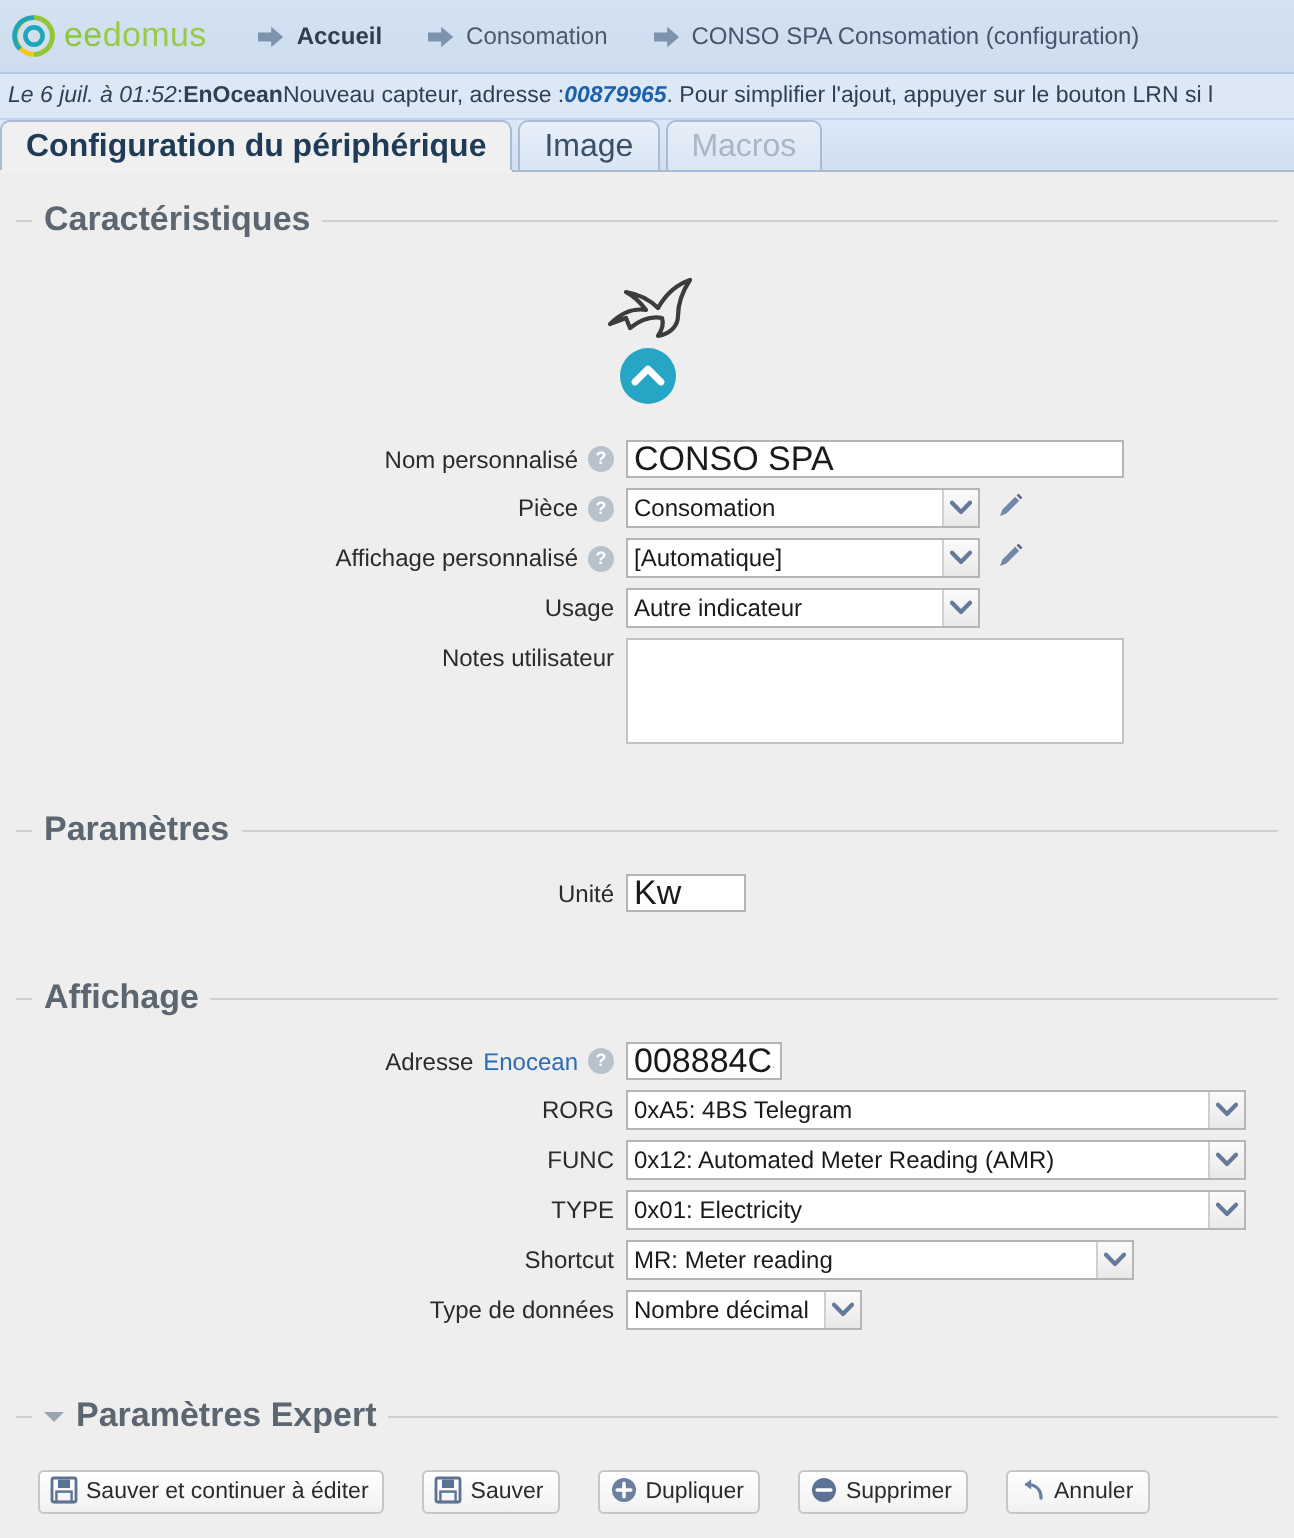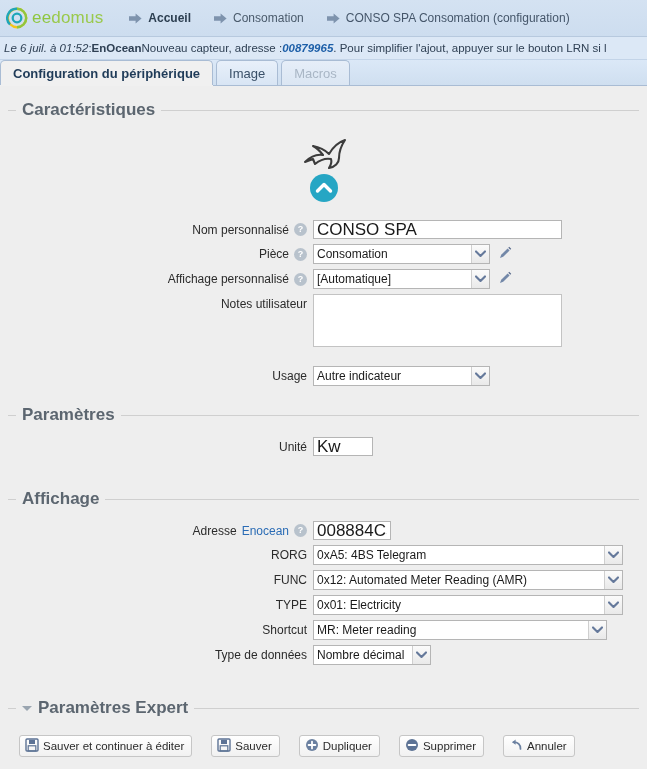--- a/index.html
+++ b/index.html
@@ -60,21 +60,21 @@
     border-bottom: 1px solid #a9bcd4;
     display: flex;
     align-items: flex-end;
     padding-left: 0px;
     position: relative;
   }
   .tab {
     height: 25px;
     line-height: 25px;
     padding: 0 12px;
-    font-size: 13px;
+    font-size: 16px;
     color: #3a5068;
     background: linear-gradient(to bottom, #e8f0fa 0%, #d8e5f4 100%);
     border: 1px solid #a9bcd4;
     border-bottom: none;
     border-top-left-radius: 5px;
     border-top-right-radius: 5px;
     margin-right: 3px;
     white-space: nowrap;
   }
   .tab.active {
@@ -340,42 +340,42 @@
           </span>
         </span>
         <span class="pencil">
           <svg width="16" height="16" viewBox="0 0 16 16">
             <path d="M3 13 L4.2 9.8 L10.6 3.4 L12.6 5.4 L6.2 11.8 Z" fill="#7388a8"></path>
             <path d="M11.3 2.7 L13.3 4.7 L14.2 3.8 L12.2 1.8 Z" fill="#56688a"></path>
           </svg>
         </span>
       </div>
 
+      <div class="frow">
+        <div class="flabel">
+          <span>Usage</span>
+        </div>
+        <span class="selwrap">
+          <select style="width:177px;">
+            <option>Autre indicateur</option>
+          </select>
+          <span class="arrowbox">
+            <svg width="11" height="8" viewBox="0 0 11 8">
+                <path d="M1 1.4 L5.5 6 L10 1.4" fill="none" stroke="#65799b" stroke-width="2.1" stroke-linecap="round" stroke-linejoin="round"></path>
+              </svg>
+          </span>
+        </span>
+      </div>
+
       <div class="frow" style="align-items:flex-start;padding-bottom:14px;">
         <div class="flabel" style="padding-top:3px;">
           <span>Notes utilisateur</span>
         </div>
         <textarea class="notes" style="width: 249px; height: 53px;"></textarea>
       </div>
-
-      <div class="frow">
-        <div class="flabel">
-          <span>Usage</span>
-        </div>
-        <span class="selwrap">
-          <select style="width:177px;">
-            <option>Autre indicateur</option>
-          </select>
-          <span class="arrowbox">
-            <svg width="11" height="8" viewBox="0 0 11 8">
-                <path d="M1 1.4 L5.5 6 L10 1.4" fill="none" stroke="#65799b" stroke-width="2.1" stroke-linecap="round" stroke-linejoin="round"></path>
-              </svg>
-          </span>
-        </span>
-      </div>
     </fieldset>
 
     <fieldset class="section">
       <legend>Paramètres</legend>
       <div class="frow" style="margin-top:12px;padding-bottom:14px;">
         <div class="flabel">
           <span>Unité</span>
         </div>
         <input class="txt" style="width: 60px;" value="Kw">
       </div>
@@ -439,21 +439,21 @@
               </svg>
           </span>
         </span>
       </div>
 
       <div class="frow">
         <div class="flabel">
           <span>Shortcut</span>
         </div>
         <span class="selwrap">
-          <select style="width:294px;">
+          <select style="width:254px;">
             <option>MR: Meter reading</option>
           </select>
           <span class="arrowbox">
             <svg width="11" height="8" viewBox="0 0 11 8">
                 <path d="M1 1.4 L5.5 6 L10 1.4" fill="none" stroke="#65799b" stroke-width="2.1" stroke-linecap="round" stroke-linejoin="round"></path>
               </svg>
           </span>
         </span>
       </div>
 

